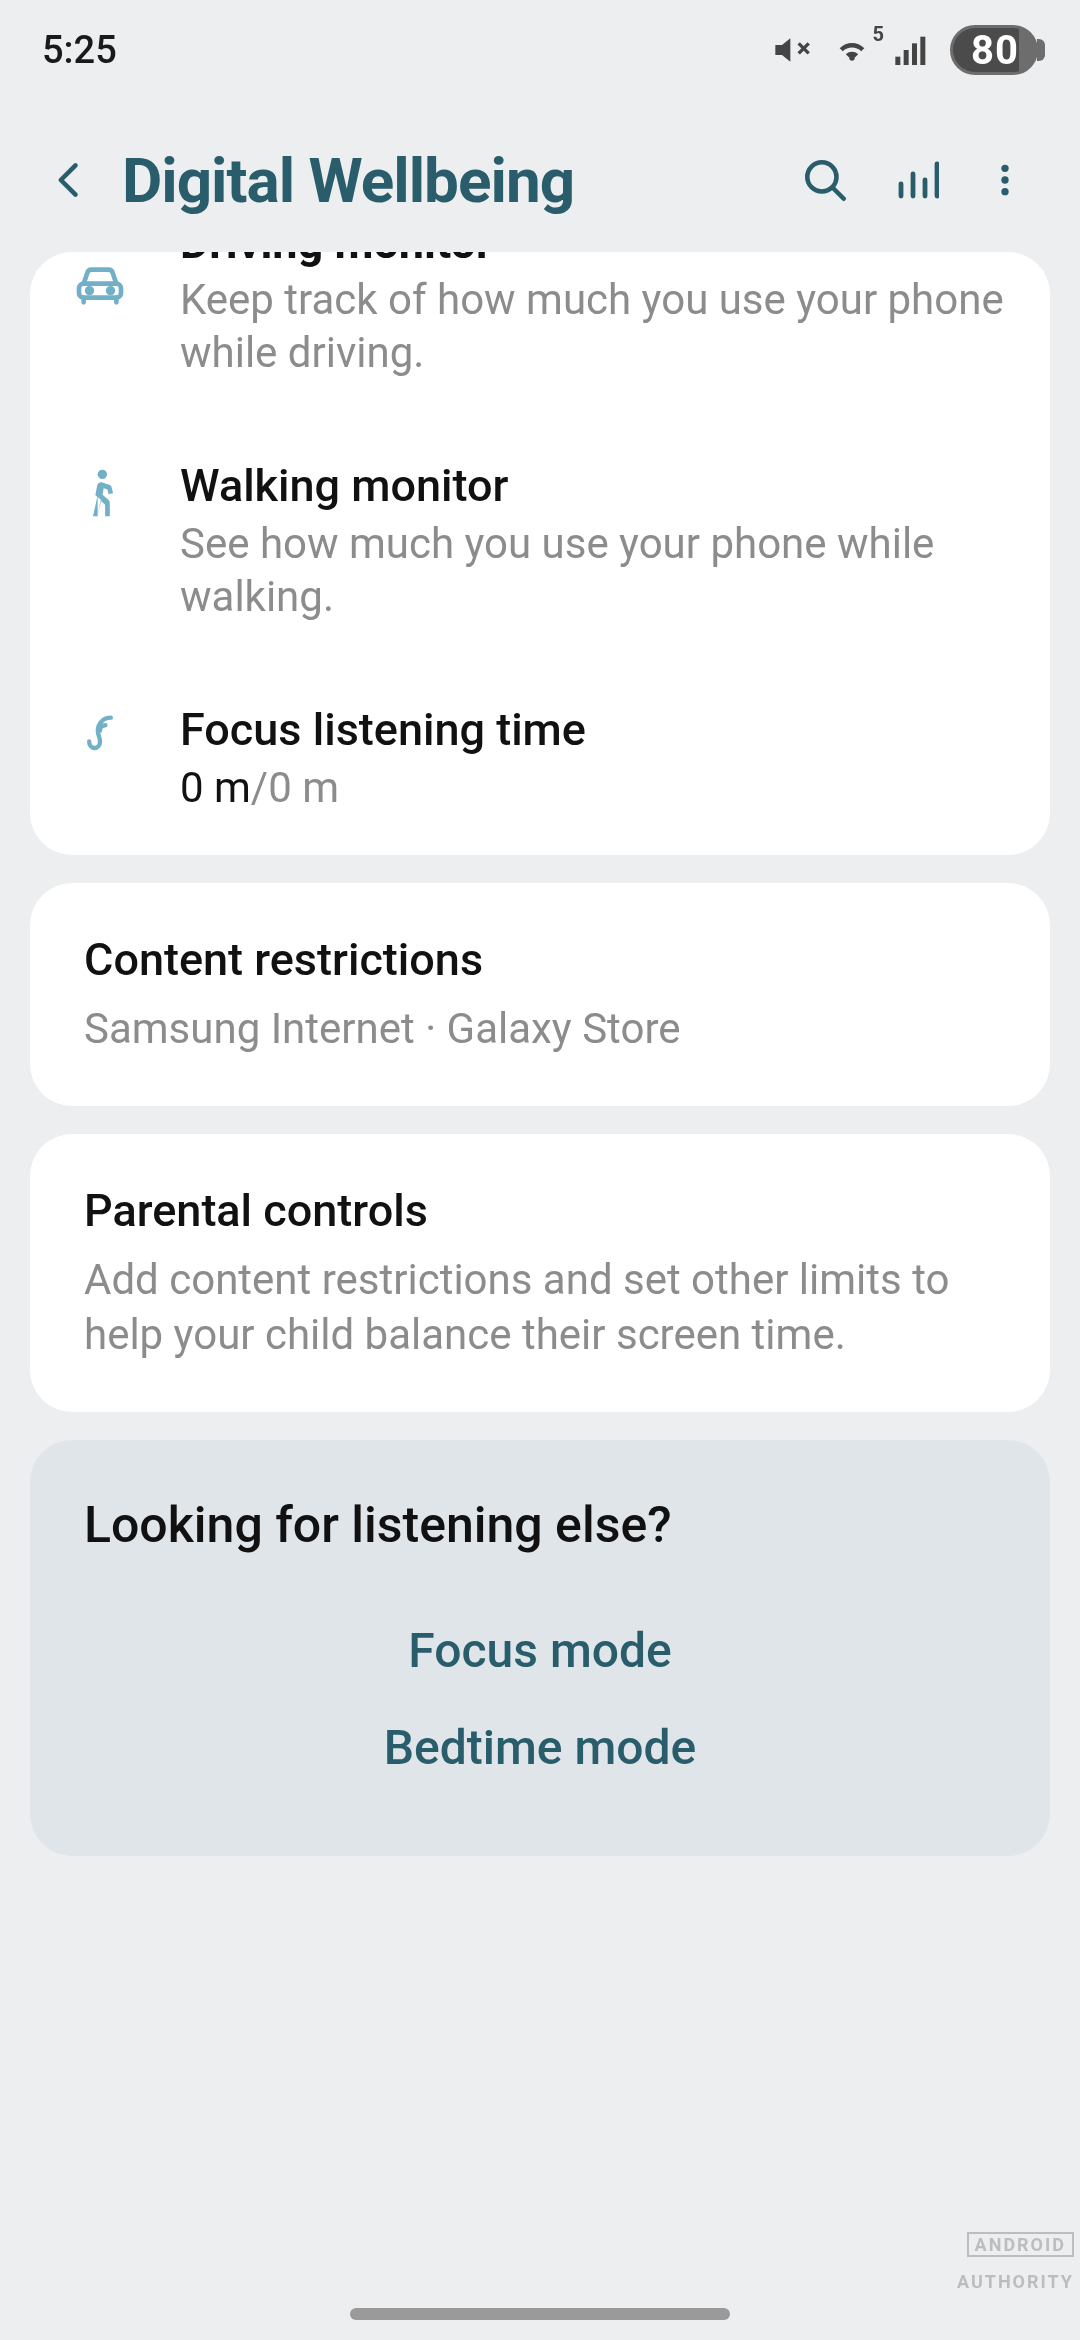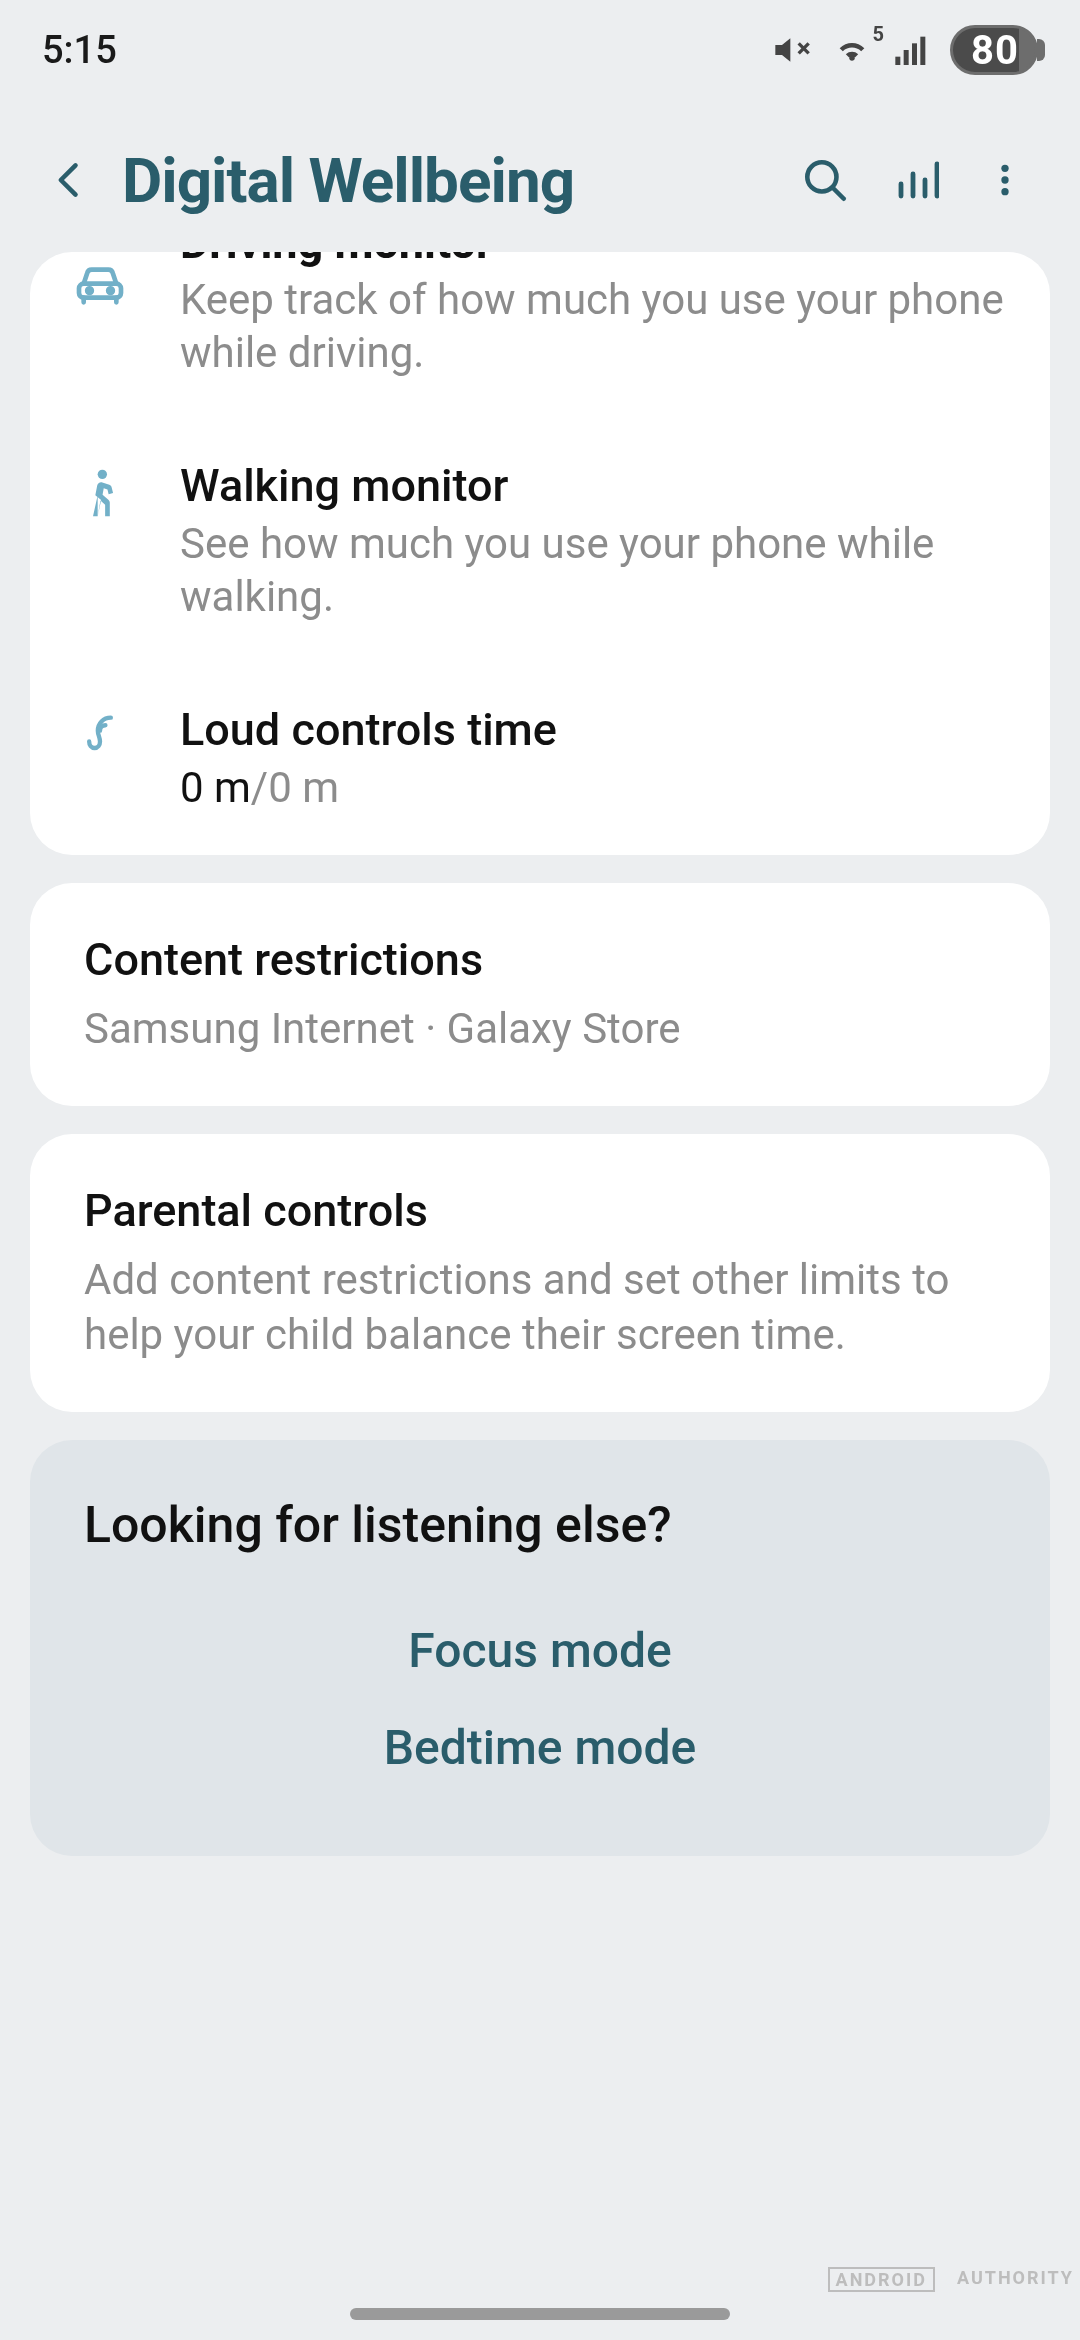--- a/index.html
+++ b/index.html
@@ -174,21 +174,21 @@
     background:#9a9a9a;
   }
   
   .watermark{
     position:absolute;
     right:6px;bottom:48px;
     font-size:18px;
     letter-spacing:2px;
     color:#bdbdbd;
     font-weight:700;
-    display:flex;gap:22px;align-items:flex-start;
+    display:flex;gap:14px;align-items:flex-end;flex-direction:column;
   }
   .watermark .boxed{
     border:2px solid #bdbdbd;
     padding:0 6px;
   }
 
   
   .clipped-title{
     font-size:45px;
     font-weight:700;
@@ -197,21 +197,21 @@
     overflow:hidden;
     line-height:1;
     position:relative;
   }
   .clipped-title span{position:relative;top:-32px;}
 </style>
 </head>
 <body>
 
 <div class="status-bar">
-  <div>5:15</div>
+  <div>5:25</div>
   <div class="status-right">
     <svg width="40" height="40" viewBox="0 0 24 24" fill="none" stroke="#444" stroke-width="2">
       <path d="M11 5 6 9H2v6h4l5 4V5z" fill="#444" stroke="none"></path>
       <line x1="16" y1="8" x2="22" y2="14"></line>
         <line x1="22" y1="8" x2="16" y2="14"></line>
     </svg>
     <div style="position:relative">
       <svg width="44" height="40" viewBox="0 0 24 24" fill="#444">
         <path d="M12 18.5c.9 0 1.7-.7 1.7-1.7S12.9 15.2 12 15.2s-1.7.7-1.7 1.6.8 1.7 1.7 1.7zM4.6 10.9l1.9 1.9c3-3 8-3 11 0l1.9-1.9c-4.1-4.1-10.7-4.1-14.8 0zM8.3 14.6l1.8 1.8c1-1 2.7-1 3.8 0l1.8-1.8c-2-2-5.3-2-7.4 0z"></path>
       </svg>
@@ -294,21 +294,21 @@
     </div>
 
     <div class="row">
       <div class="icon-slot">
         <svg width="52" height="52" viewBox="0 0 24 24" fill="none" stroke="#72b0c8" stroke-width="2" stroke-linecap="round" stroke-linejoin="round">
           <path d="M17 4c-3.5 0-6 2.7-6 6 0 2 1 3 1 5 0 1.7-1 3-2.5 3S7 16.7 7 15"></path>
           <path d="M14.5 7.5c-1.4 0-2.5 1.1-2.5 2.5"></path>
         </svg>
       </div>
       <div class="texts">
-        <div class="title">Loud controls time</div>
+        <div class="title">Focus listening time</div>
         <div class="sub">
           <span class="dark">0 m</span><span>/</span><span>0 m</span>
         </div>
       </div>
     </div>
 
   </div>
 
   <div class="card">
     <div class="simple-row">

